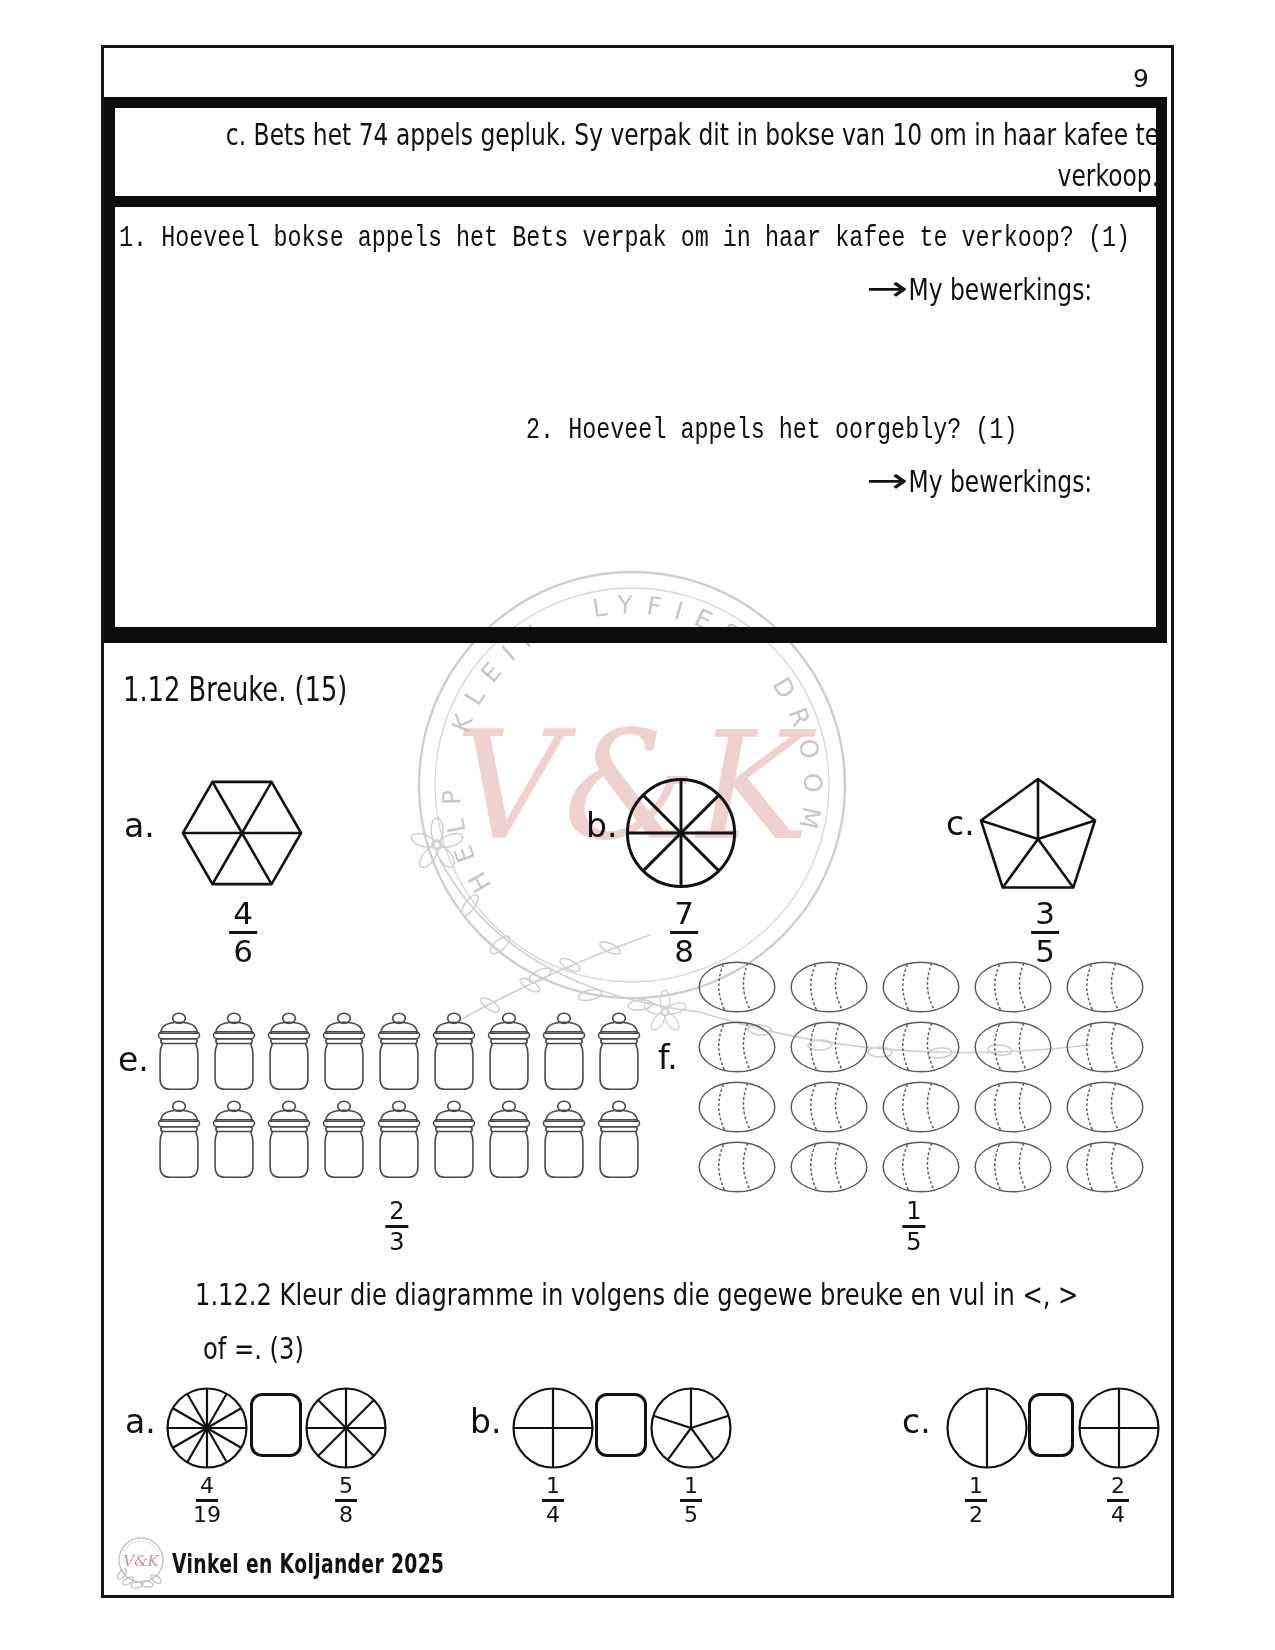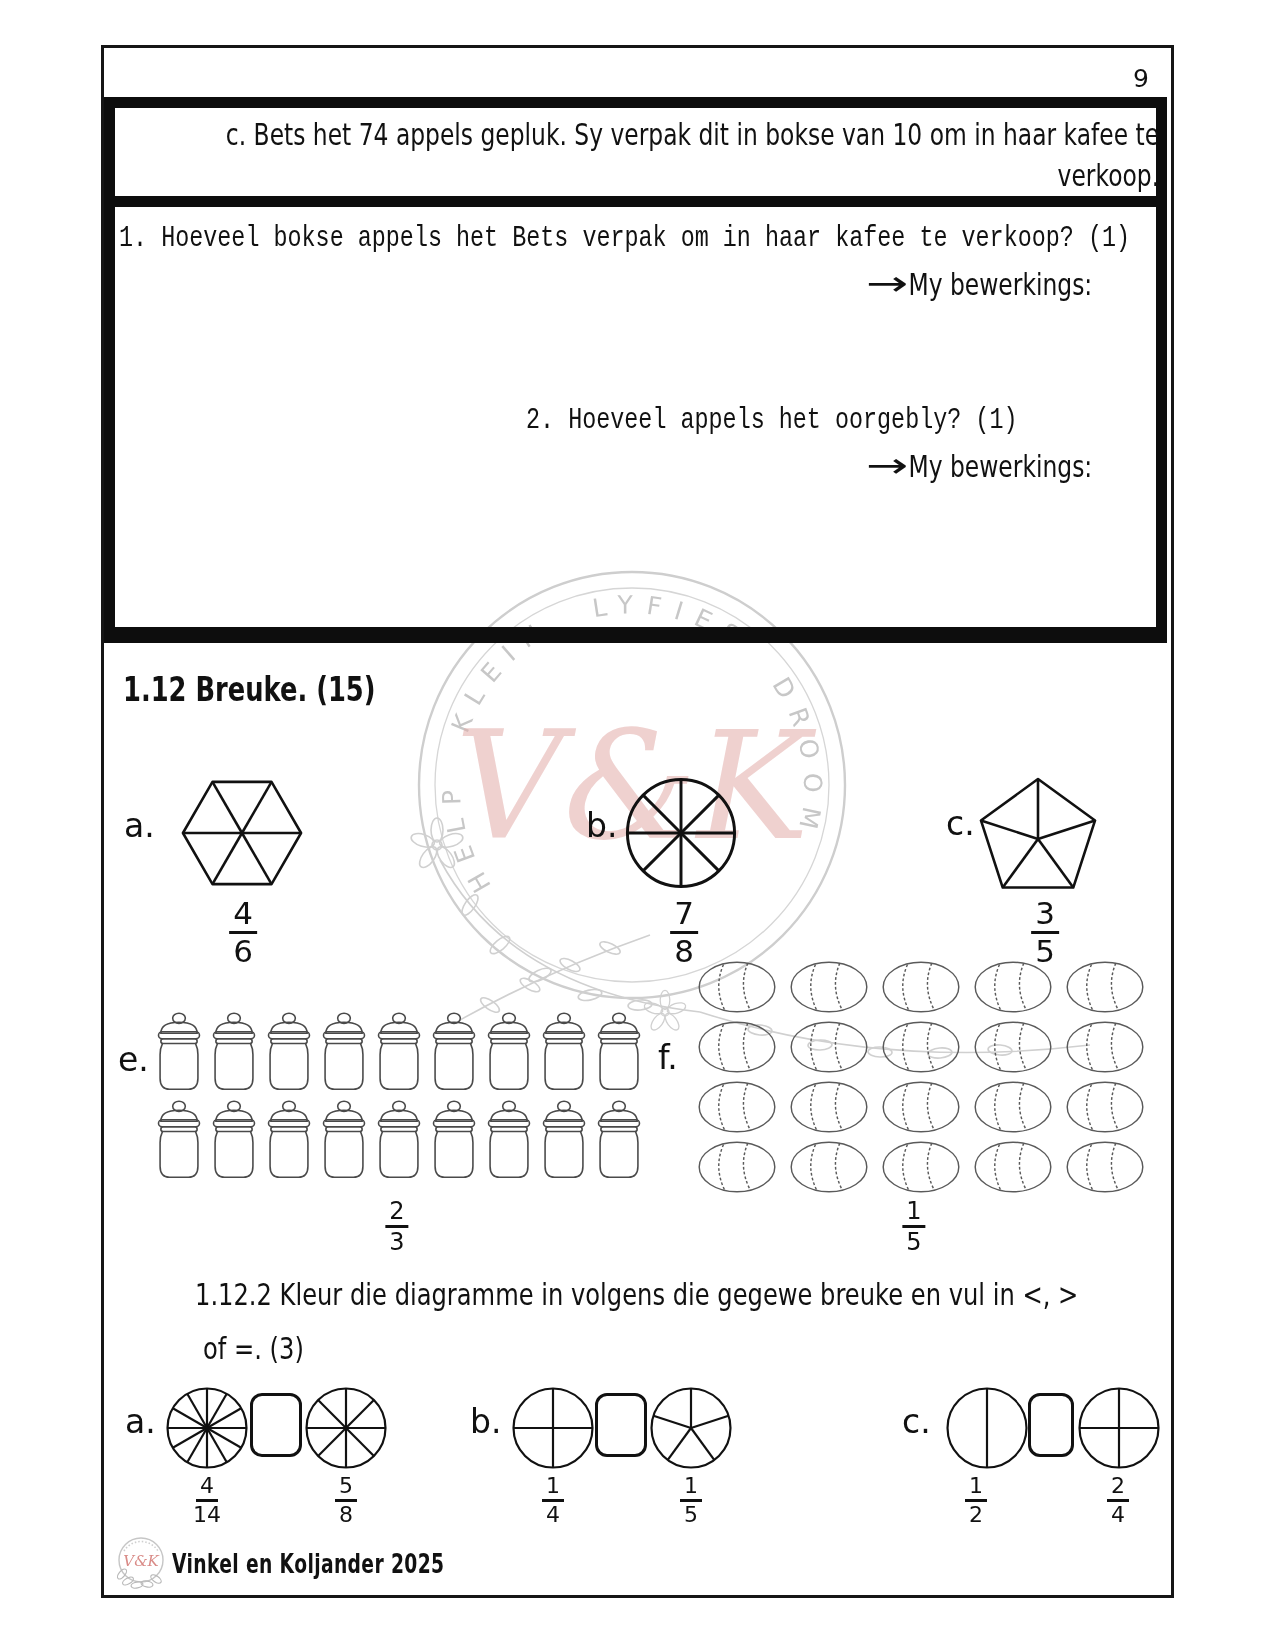--- a/index.html
+++ b/index.html
@@ -14,21 +14,21 @@
   .sq-block{display:block;width:1302px;transform:scaleX(.78);transform-origin:0 0;}
 
   .problem-box{position:absolute;left:104px;top:97px;width:1063px;height:546px;
         box-sizing:border-box;border:11px solid #0d0d0d;border-bottom-width:16px;
         background:transparent;text-align:right;}
   .statement{margin:6px 0 0 2px;padding-left:34px;text-indent:-34px;
         font-size:30px;line-height:41px;}
   .box-divider{height:11px;background:#0d0d0d;margin-top:0;}
   .question{margin:14px 0 0 4px;font-size:30px;line-height:34px;font-family:Liberation Mono, monospace;}
   .question.q2{margin-top:102px;}
-  .work-label{margin:12px 0 0 6px;font-size:30px;line-height:32px;}
+  .work-label{margin:12px 0 0 6px;font-size:30px;line-height:42px;}
   .work-arrow{display:inline-block;transform:scaleX(1.9);transform-origin:0 50%;
         margin-right:26px;font-size:34px;}
   .h-title{position:absolute;font-size:33px;}
   .item-label{position:absolute;font-size:33px;}
 
   .fraction{position:absolute;display:flex;flex-direction:column;align-items:center;
         transform:translateX(-50%);font-weight:500;color:#111;}
   .fraction .num{border-bottom:3px solid #111;text-align:center;padding:0 4px 1px;}
   .fraction .den{padding-top:1px;}
   .f-big{font-size:31px;line-height:33px;}
@@ -135,21 +135,21 @@
 
     <section class="problem-box">
       <p class="statement sq-block">c. Bets het 74 appels gepluk. Sy verpak dit in bokse van 10 om in haar kafee te verkoop.</p>
       <div class="box-divider"></div>
       <p class="question"><span class="sq">1. Hoeveel bokse appels het Bets verpak om in haar kafee te verkoop? (1)</span></p>
       <p class="work-label"><span class="sq"><span class="work-arrow">→</span><span>My bewerkings:</span></span></p>
       <p class="question q2"><span class="sq">2. Hoeveel appels het oorgebly? (1)</span></p>
       <p class="work-label"><span class="sq"><span class="work-arrow">→</span><span>My bewerkings:</span></span></p>
     </section>
 
-    <div class="h-title" style="left:123px;top:670px;font-weight:bold;"><span class="sq">1.12 Breuke. (15)</span></div>
+    <div class="h-title" style="left:123px;top:670px;"><span class="sq">1.12 Breuke. (15)</span></div>
 
     <span class="item-label" style="left:124px;top:806px;">a.</span>
     <svg class="shape" style="left:179px;top:770px;" width="126" height="126" viewBox="-64 -64 128 128">
         <g transform="translate(0,0)" fill="none" stroke="#111" stroke-width="2.6" stroke-linejoin="round">
           <polygon points="60.00,0.00 30.00,51.96 -30.00,51.96 -60.00,0.00 -30.00,-51.96 30.00,-51.96"></polygon>
           <line x1="0" y1="0" x2="60.00" y2="0.00"></line>
           <line x1="0" y1="0" x2="30.00" y2="51.96"></line>
           <line x1="0" y1="0" x2="-30.00" y2="51.96"></line>
           <line x1="0" y1="0" x2="-60.00" y2="0.00"></line>
           <line x1="0" y1="0" x2="-30.00" y2="-51.96"></line>
@@ -362,21 +362,21 @@
         <line x1="0" y1="0" x2="33.23" y2="-33.23" fill="none" stroke="#111" stroke-width="2.6"></line>
         <line x1="0" y1="0" x2="47.00" y2="0.00" fill="none" stroke="#111" stroke-width="2.6"></line>
         <line x1="0" y1="0" x2="33.23" y2="33.23" fill="none" stroke="#111" stroke-width="2.6"></line>
         <line x1="0" y1="0" x2="0.00" y2="47.00" fill="none" stroke="#111" stroke-width="2.6"></line>
         <line x1="0" y1="0" x2="-33.23" y2="33.23" fill="none" stroke="#111" stroke-width="2.6"></line>
         <line x1="0" y1="0" x2="-47.00" y2="0.00" fill="none" stroke="#111" stroke-width="2.6"></line>
         <line x1="0" y1="0" x2="-33.23" y2="-33.23" fill="none" stroke="#111" stroke-width="2.6"></line>
       </svg>
     <div class="fraction f-sm" style="left:207px;top:1474px;">
       <span class="num">4</span>
-      <span class="den">14</span>
+      <span class="den">19</span>
     </div>
     <div class="fraction f-sm" style="left:346px;top:1474px;">
       <span class="num">5</span>
       <span class="den">8</span>
     </div>
 
     <span class="item-label" style="left:470px;top:1402px;">b.</span>
     <svg class="shape" style="left:511px;top:1386px;" width="84" height="84" viewBox="-50 -50 100 100">
         <circle cx="0" cy="0" r="47" fill="none" stroke="#111" stroke-width="2.6"></circle>
         <line x1="0" y1="0" x2="0.00" y2="-47.00" fill="none" stroke="#111" stroke-width="2.6"></line>

